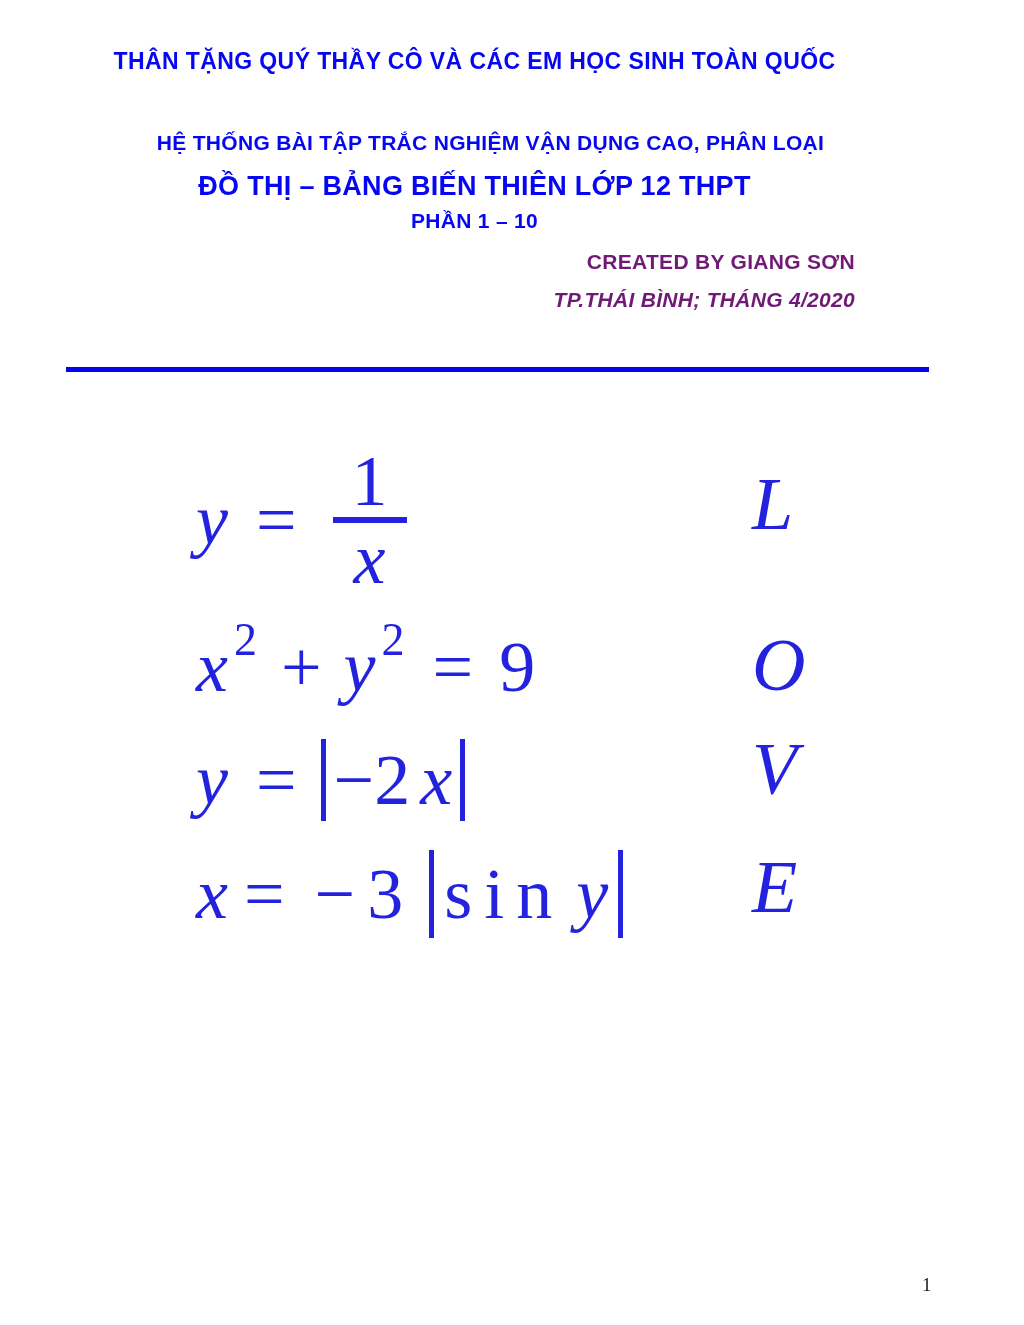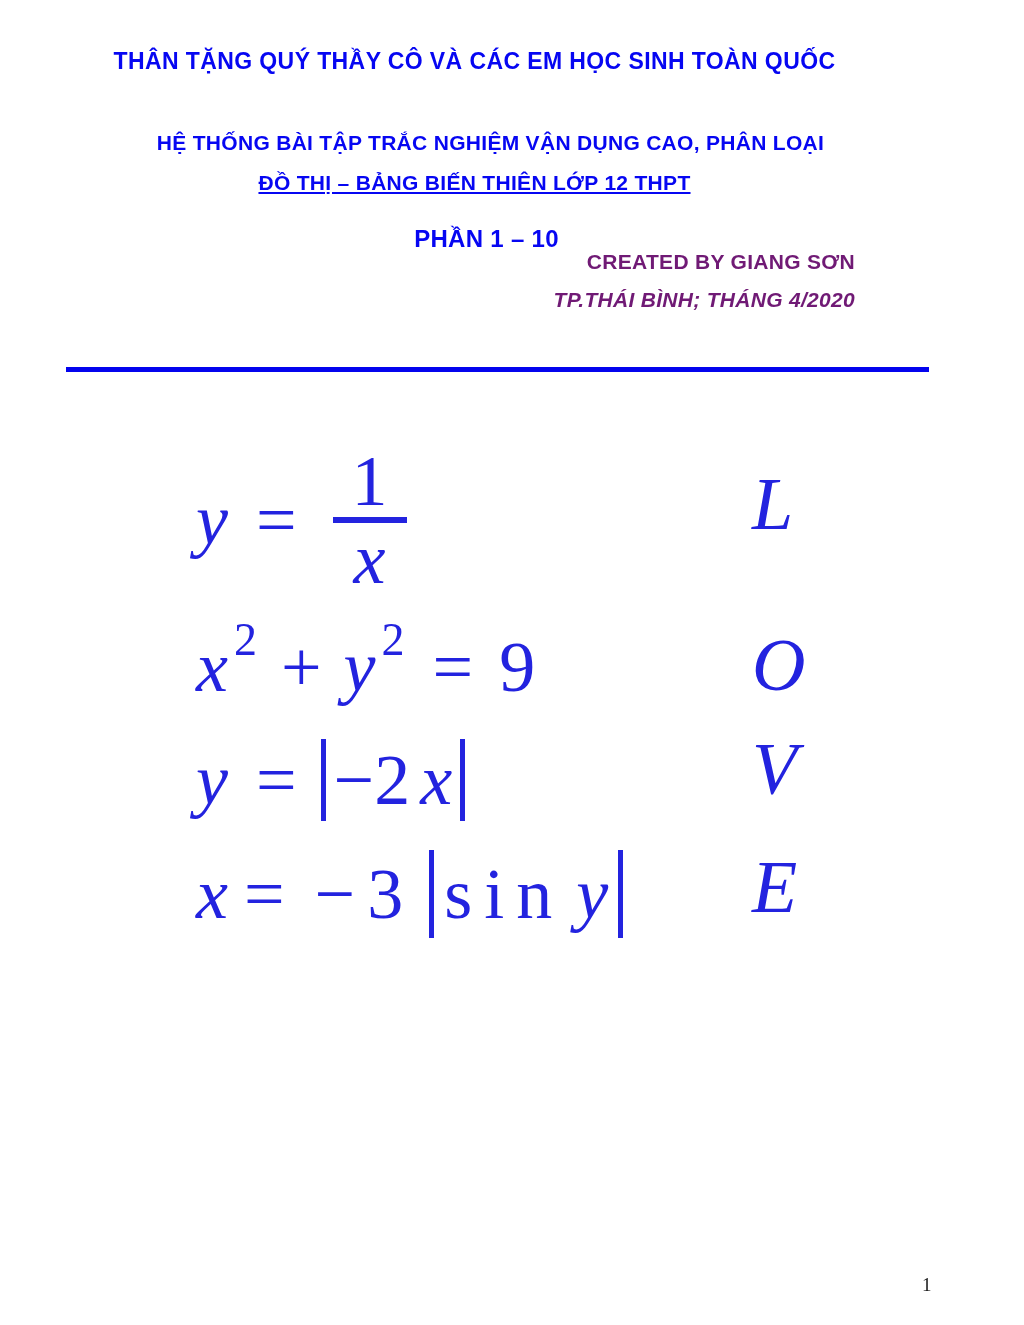--- a/index.html
+++ b/index.html
@@ -22,22 +22,22 @@
     left: 0;
     width: 100%;
     text-align: center;
     color: #0606f2;
     font-weight: bold;
     line-height: 1.2;
     white-space: nowrap;
   }
   .dedication { top: 48px;  font-size: 23px; letter-spacing: 0.4px; }
   .title-1    { top: 130px; font-size: 21px; letter-spacing: 0.3px; padding-left: 16px; }
-  .title-2    { top: 170px; font-size: 21px; letter-spacing: 0.3px; text-decoration: underline; }
-  .title-3    { top: 225px; font-size: 24px; letter-spacing: 0.3px; padding-left: 12px; }
+  .title-2    { top: 170px; font-size: 27px; letter-spacing: 0.3px; }
+  .title-3    { top: 208px; font-size: 21px; letter-spacing: 0.3px; }
 
   .credit {
     position: absolute;
     right: 94px;
     color: #701a75;
     font-weight: bold;
     font-size: 21px;
     letter-spacing: 0.3px;
     text-align: right;
     white-space: nowrap;

